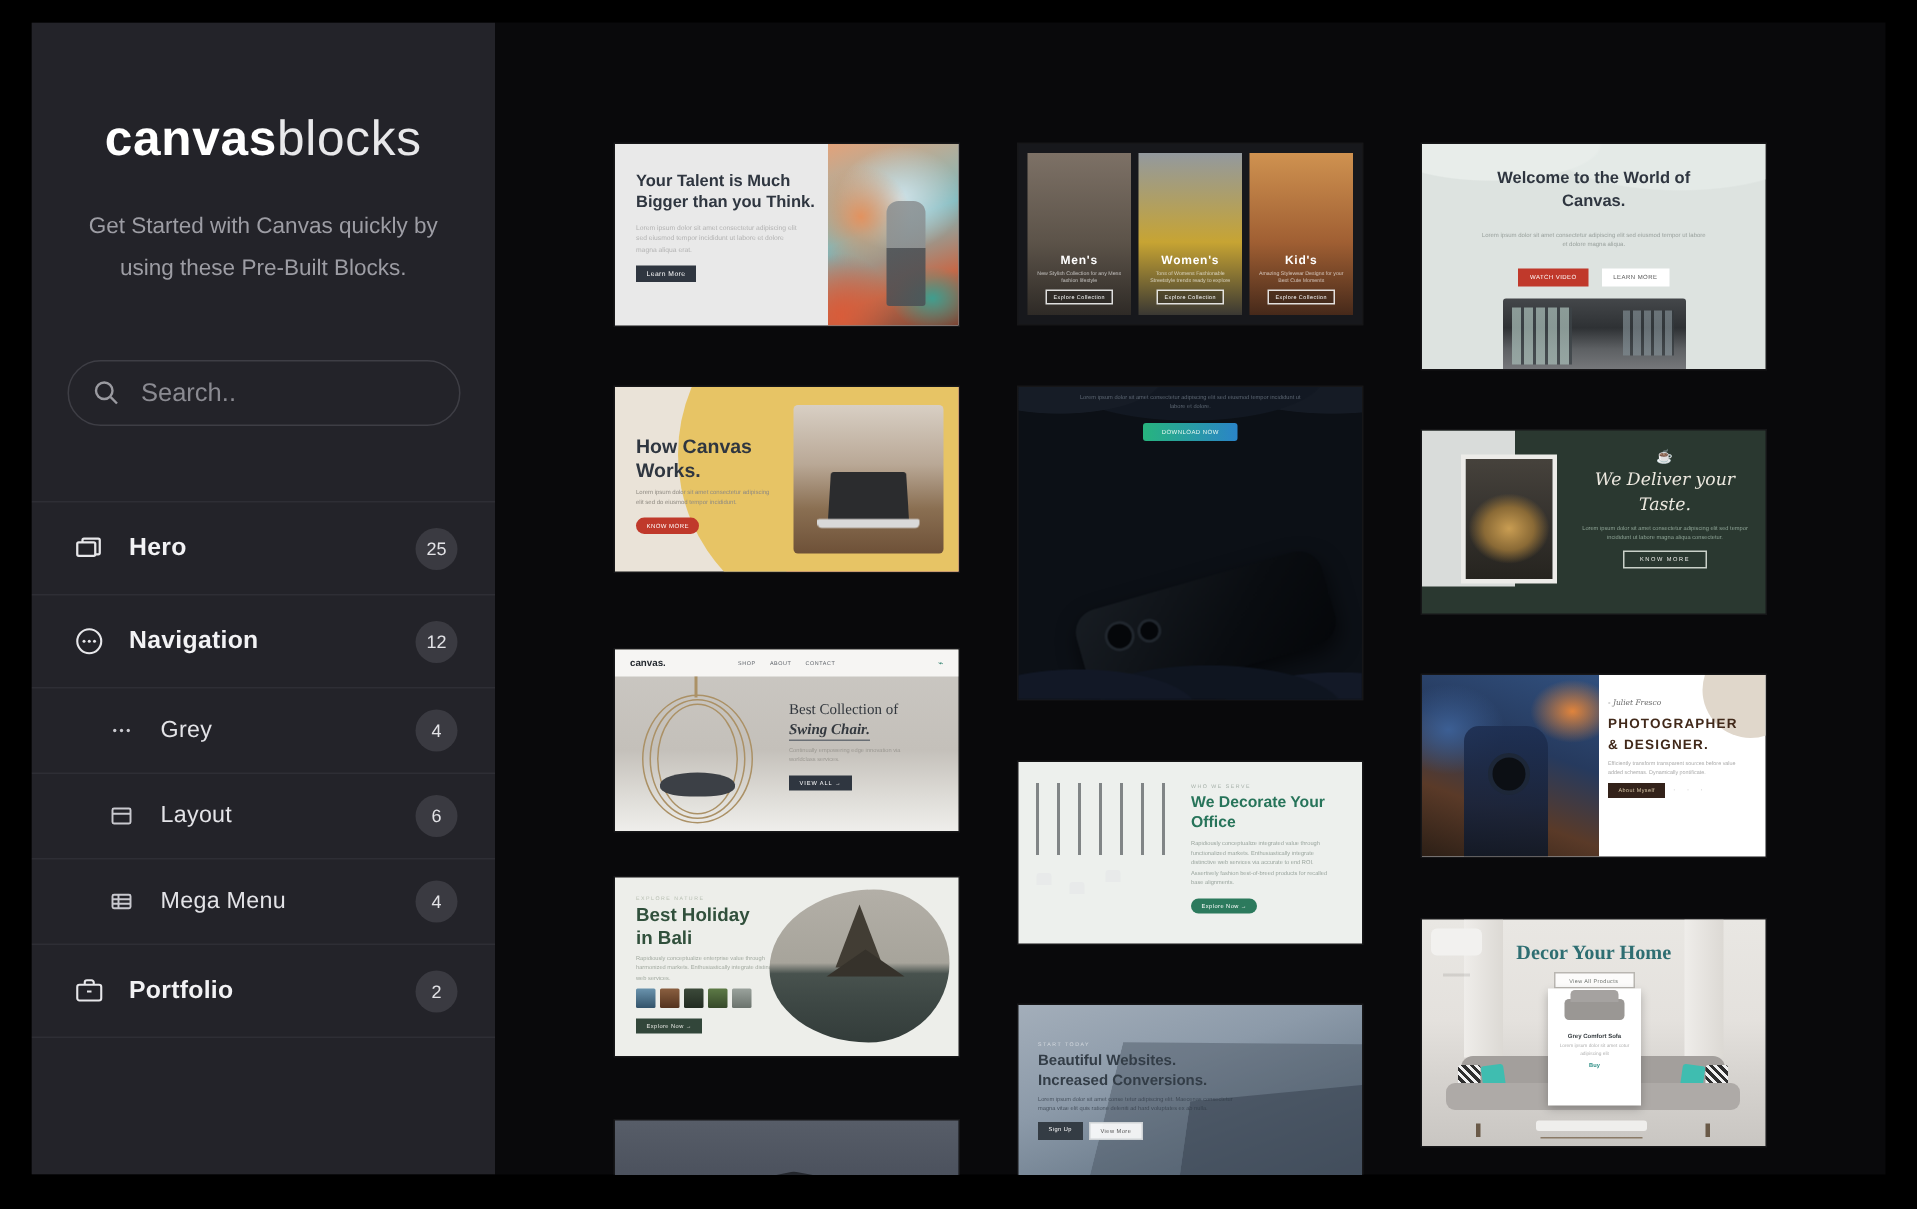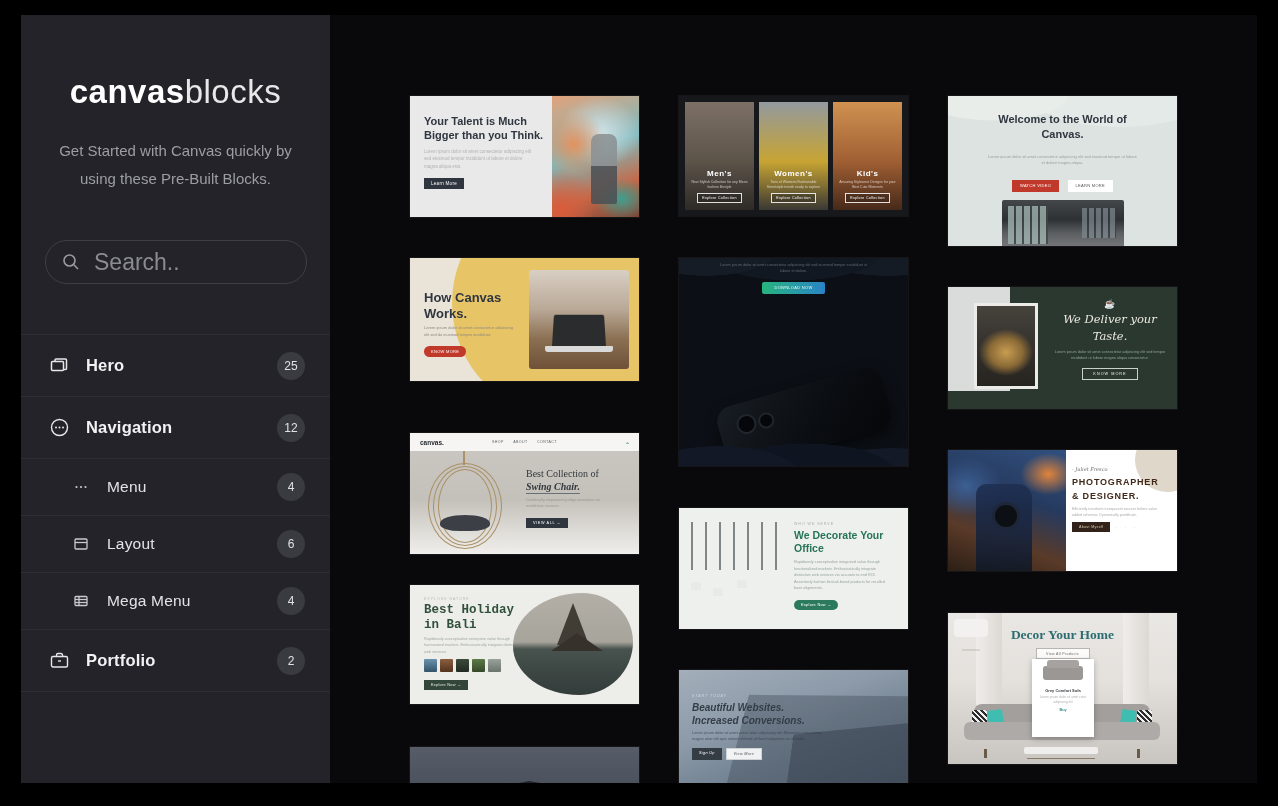--- a/index.html
+++ b/index.html
@@ -8,21 +8,21 @@
 
   
   .sidebar{position:absolute;left:0;top:0;width:309px;height:768px;background:#232329;overflow:hidden;}
   .logo{position:absolute;top:58px;left:0;width:100%;text-align:center;color:#fff;font-size:33px;letter-spacing:.5px;}
   .logo b{font-weight:800;}
   .logo span{font-weight:300;color:#e8e8ea;}
   .tagline{position:absolute;top:122px;left:35px;width:239px;text-align:center;color:#9d9da4;font-size:15px;line-height:1.85;}
   .searchbox{position:absolute;top:225px;left:24px;width:262px;height:44px;border:1px solid #3e3e45;border-radius:23px;
     box-sizing:border-box;display:flex;align-items:center;padding:0 16px;background:transparent;}
   .searchbox svg{flex:0 0 auto;margin-right:12px;}
-  .searchbox input{background:transparent;border:none;outline:none;color:#cfcfd4;font-size:23px;width:180px;
+  .searchbox input{background:transparent;border:none;outline:none;color:#cfcfd4;font-size:17px;width:180px;
     font-family:"Liberation Sans",sans-serif;}
   .searchbox input::placeholder{color:#8b8b92;}
 
   .side-menu{position:absolute;top:319px;left:0;right:0;}
   .srow{position:relative;height:62px;display:flex;align-items:center;border-top:1px solid #2e2e35;
     padding-left:27px;box-sizing:border-box;cursor:pointer;}
   .srow.sub{height:57px;padding-left:52px;}
   .srow.active{background:#303037;}
   .srow .ic{width:22px;height:22px;display:flex;align-items:center;justify-content:center;color:#e7e7ea;margin-right:16px;}
   .srow.sub .ic{width:16px;height:16px;color:#c9c9cf;margin-right:18px;}
@@ -185,36 +185,36 @@
   .c-photog h3{margin:4px 0 0;font-size:9px;font-weight:800;letter-spacing:.8px;color:#41291a;line-height:1.5;}
   .c-photog .tt{color:#ababab;font-size:3.6px;margin-top:3px;width:88%;}
   .c-photog .row{margin-top:4px;display:flex;align-items:center;gap:5px;}
   .c-photog .mbtn{background:#33221a;color:#d9c9a8;font-size:3.6px;}
   .c-photog .dots{color:#b9b9b9;font-size:5px;letter-spacing:3px;}
 
   
   .c-bali{top:570px;height:119px;background:#edeeea;}
   .c-bali .txt{position:absolute;left:14px;top:12px;width:100px;}
   .c-bali .lab{font-size:3.5px;color:#b9c0b4;letter-spacing:1px;}
-  .c-bali h3{margin:2px 0 0;font-family:Liberation Mono, monospace;color:#31503c;font-size:12.5px;line-height:1.2;}
+  .c-bali h3{margin:2px 0 0;font-family:Liberation Sans, sans-serif;color:#31503c;font-size:12.5px;line-height:1.2;}
   .c-bali .tt{color:#a2aaa0;font-size:3.8px;margin-top:3px;}
   .c-bali .thumbs{display:flex;gap:3px;margin-top:4px;}
   .c-bali .th{width:13px;height:13px;border-radius:1px;}
   .c-bali .mbtn{background:#32463a;color:#e8e8e4;font-size:3.8px;margin-top:5px;}
   .c-bali .blob{position:absolute;right:6px;top:8px;width:120px;height:102px;overflow:hidden;
      border-radius:58% 42% 45% 55% / 52% 48% 52% 48%;
      background:linear-gradient(180deg,#b3afa7 0%,#a7a49b 48%,#48524e 55%,#3d4744 75%,#333c3a 100%);}
   .c-bali .temple{position:absolute;left:44px;top:10px;width:0;height:0;border-left:16px solid transparent;
      border-right:16px solid transparent;border-bottom:42px solid #423d34;}
   .c-bali .temple2{left:38px;top:40px;border-left:26px solid transparent;border-right:26px solid transparent;
      border-bottom:18px solid #36322b;}
 
   
   .c-mount{top:655px;height:135px;
-     background:linear-gradient(160deg,#a3aeba 0%,#8c9aa9 35%,#6d7d8d 65%,#515f6f 100%);font-style:italic;}
+     background:linear-gradient(160deg,#a3aeba 0%,#8c9aa9 35%,#6d7d8d 65%,#515f6f 100%);}
   .c-mount .ridge{position:absolute;right:-30px;top:0;width:200px;height:160px;background:rgba(70,82,96,.45);
      transform:rotate(14deg);clip-path:polygon(0 30%,100% 0,100% 100%,0 100%);}
   .c-mount .ridge2{right:-80px;top:30px;background:rgba(52,62,75,.5);transform:rotate(8deg);}
   .c-mount .txt{position:absolute;left:13px;top:24px;width:130px;}
   .c-mount .lab{font-size:3.5px;color:rgba(255,255,255,.55);letter-spacing:1px;}
   .c-mount h3{margin:3px 0 0;font-size:10px;color:#333d47;line-height:1.3;}
   .c-mount .tt{color:rgba(48,58,70,.75);font-size:3.8px;margin-top:3px;}
   .c-mount .row{margin-top:5px;display:flex;gap:4px;}
   .c-mount .dark{background:#343c44;color:#fff;font-size:3.8px;}
   .c-mount .light{background:rgba(255,255,255,.9);color:#555;border:1px solid #cfd3d6;font-size:3.8px;}
@@ -297,21 +297,21 @@
         <span class="badge">12</span>
       </div>
       <div class="srow sub">
         <span class="ic">
             <svg width="14" height="14" viewBox="0 0 14 14" fill="currentColor">
               <circle cx="2.5" cy="7" r="1.1"></circle>
               <circle cx="7" cy="7" r="1.1"></circle>
               <circle cx="11.5" cy="7" r="1.1"></circle>
             </svg>
           </span>
-        <span class="lbl">Menu</span>
+        <span class="lbl">Grey</span>
         <span class="badge">4</span>
       </div>
       <div class="srow sub">
         <span class="ic">
             <svg width="14" height="14" viewBox="0 0 14 14" fill="none" stroke="currentColor" stroke-width="1.3">
               <rect x="1" y="2" width="12" height="10" rx="1"></rect>
               <line x1="1" y1="5.5" x2="13" y2="5.5"></line>
             </svg>
           </span>
         <span class="lbl">Layout</span>

